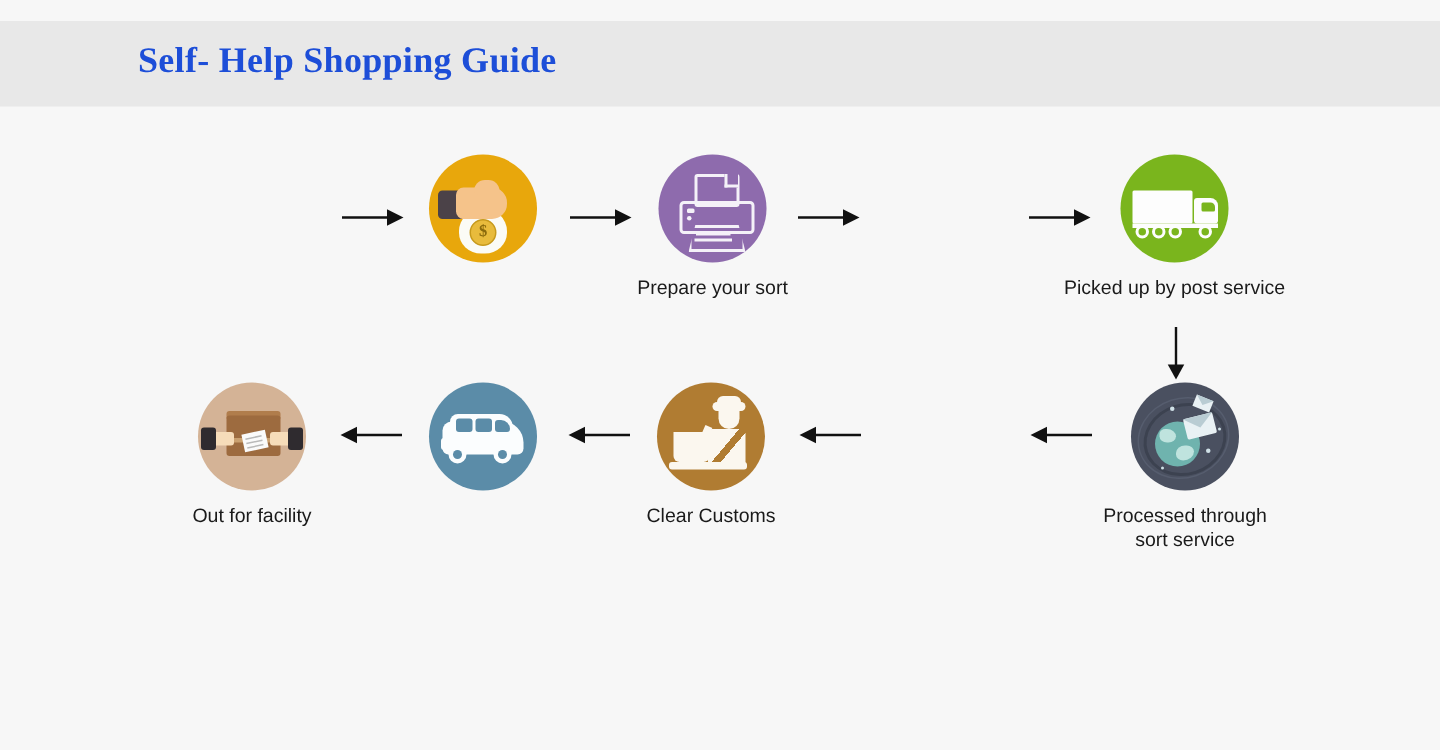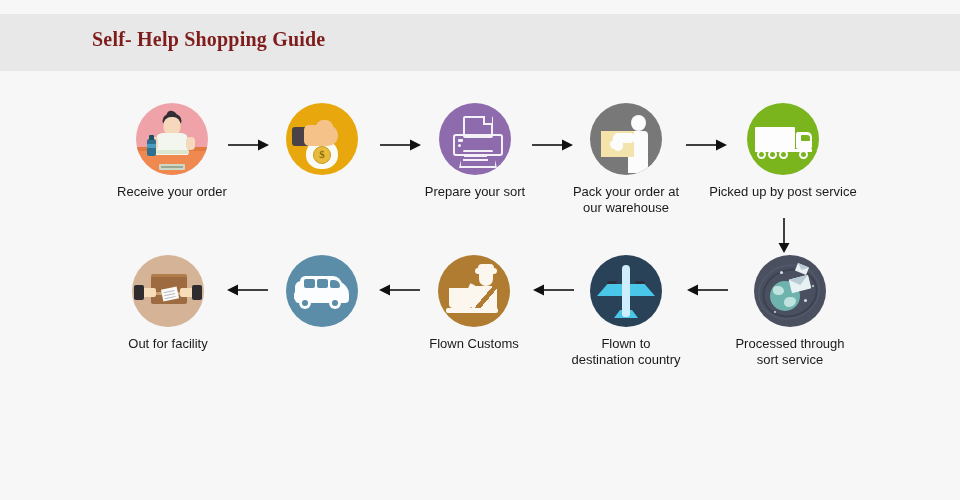--- a/index.html
+++ b/index.html
@@ -13,21 +13,21 @@
   #stage{position:absolute;left:0;top:0;width:960px;height:500px;background:#f7f7f7;}
 
   
   .header-bar{
     position:absolute;left:0;top:14px;width:960px;height:57px;
     background:#e8e8e8;
   }
   .header-title{
     position:absolute;left:92px;top:28px;
     font-family:"Liberation Serif", serif;
-    font-weight:bold;font-size:20px;color:#7f1d1d;
+    font-weight:bold;font-size:24px;color:#1d4ed8;
     letter-spacing:.2px;white-space:nowrap;
   }
 
   
   .step{position:absolute;width:160px;}
   .circle{
     position:relative;width:72px;height:72px;border-radius:50%;
     margin:0 auto;overflow:hidden;
   }
   .step-label{
@@ -239,38 +239,20 @@
   .ic-deliv .sl{left:2px;} .ic-deliv .sr{right:2px;}
 </style>
 </head>
 <body>
 
 <div id="stage">
 
   <div class="header-bar"></div>
   <div class="header-title">Self- Help Shopping Guide</div>
 
-  <div class="step" style="left:92px;top:103px;">
-    <div class="circle ic-desk">
-      <div class="desk-top"></div>
-        <div class="desk-edge"></div>
-      <div class="laptop-screen"></div>
-      <div class="hair-tuft"></div>
-        <div class="hair"></div>
-        <div class="head"></div>
-      <div class="body"></div>
-        <div class="arm-l"></div>
-        <div class="arm-r"></div>
-      <div class="laptop-base"></div>
-        <div class="desk-kbd"></div>
-      <div class="bottle"></div>
-        <div class="bottle-band"></div>
-    </div>
-    <div class="step-label">Receive your order</div>
-  </div>
 
   <div class="arrow" style="left:228px;top:138px;">
     <svg width="42" height="14" viewBox="0 0 42 14">
       <line x1="0" y1="7" x2="31" y2="7" stroke="#111" stroke-width="1.6"></line>
       <polygon points="30,1.5 41,7 30,12.5" fill="#111"></polygon>
     </svg>
   </div>
 
   <div class="step" style="left:242px;top:103px;">
     <div class="circle ic-money">
@@ -305,32 +287,20 @@
     <div class="step-label">Prepare your sort</div>
   </div>
 
   <div class="arrow" style="left:532px;top:138px;">
     <svg width="42" height="14" viewBox="0 0 42 14">
       <line x1="0" y1="7" x2="31" y2="7" stroke="#111" stroke-width="1.6"></line>
       <polygon points="30,1.5 41,7 30,12.5" fill="#111"></polygon>
     </svg>
   </div>
 
-  <div class="step" style="left:546px;top:103px;">
-    <div class="circle ic-pack">
-      <div class="head"></div>
-        <div class="torso"></div>
-      <div class="box"></div>
-        <div class="arm"></div>
-        <div class="forearm"></div>
-        <div class="hand"></div>
-    </div>
-    <div class="step-label">Pack your order at
-our warehouse</div>
-  </div>
 
   <div class="arrow" style="left:686px;top:138px;">
     <svg width="42" height="14" viewBox="0 0 42 14">
       <line x1="0" y1="7" x2="31" y2="7" stroke="#111" stroke-width="1.6"></line>
       <polygon points="30,1.5 41,7 30,12.5" fill="#111"></polygon>
     </svg>
   </div>
 
   <div class="step" style="left:703px;top:103px;">
     <div class="circle ic-truck">
@@ -369,51 +339,40 @@
 sort service</div>
   </div>
 
   <div class="arrow" style="left:686px;top:283px;">
     <svg width="42" height="14" viewBox="0 0 42 14">
       <line x1="11" y1="7" x2="42" y2="7" stroke="#111" stroke-width="1.6"></line>
       <polygon points="12,1.5 1,7 12,12.5" fill="#111"></polygon>
     </svg>
   </div>
 
-  <div class="step" style="left:546px;top:255px;">
-    <div class="circle ic-plane">
-      <div class="eng-l"></div>
-        <div class="eng-r"></div>
-      <div class="wing"></div>
-        <div class="tail"></div>
-        <div class="fuse"></div>
-    </div>
-    <div class="step-label">Flown to
-destination country</div>
-  </div>
 
   <div class="arrow" style="left:532px;top:283px;">
     <svg width="42" height="14" viewBox="0 0 42 14">
       <line x1="11" y1="7" x2="42" y2="7" stroke="#111" stroke-width="1.6"></line>
       <polygon points="12,1.5 1,7 12,12.5" fill="#111"></polygon>
     </svg>
   </div>
 
   <div class="step" style="left:394px;top:255px;">
     <div class="circle ic-cust">
       <div class="cap-top"></div>
         <div class="cap"></div>
         <div class="head"></div>
       <div class="torso"></div>
         <div class="sash"></div>
       <div class="bag"></div>
         <div class="slash"></div>
         <div class="belt"></div>
     </div>
-    <div class="step-label">Flown  Customs</div>
+    <div class="step-label">Clear  Customs</div>
   </div>
 
   <div class="arrow" style="left:378px;top:283px;">
     <svg width="42" height="14" viewBox="0 0 42 14">
       <line x1="11" y1="7" x2="42" y2="7" stroke="#111" stroke-width="1.6"></line>
       <polygon points="12,1.5 1,7 12,12.5" fill="#111"></polygon>
     </svg>
   </div>
 
   <div class="step" style="left:242px;top:255px;">

